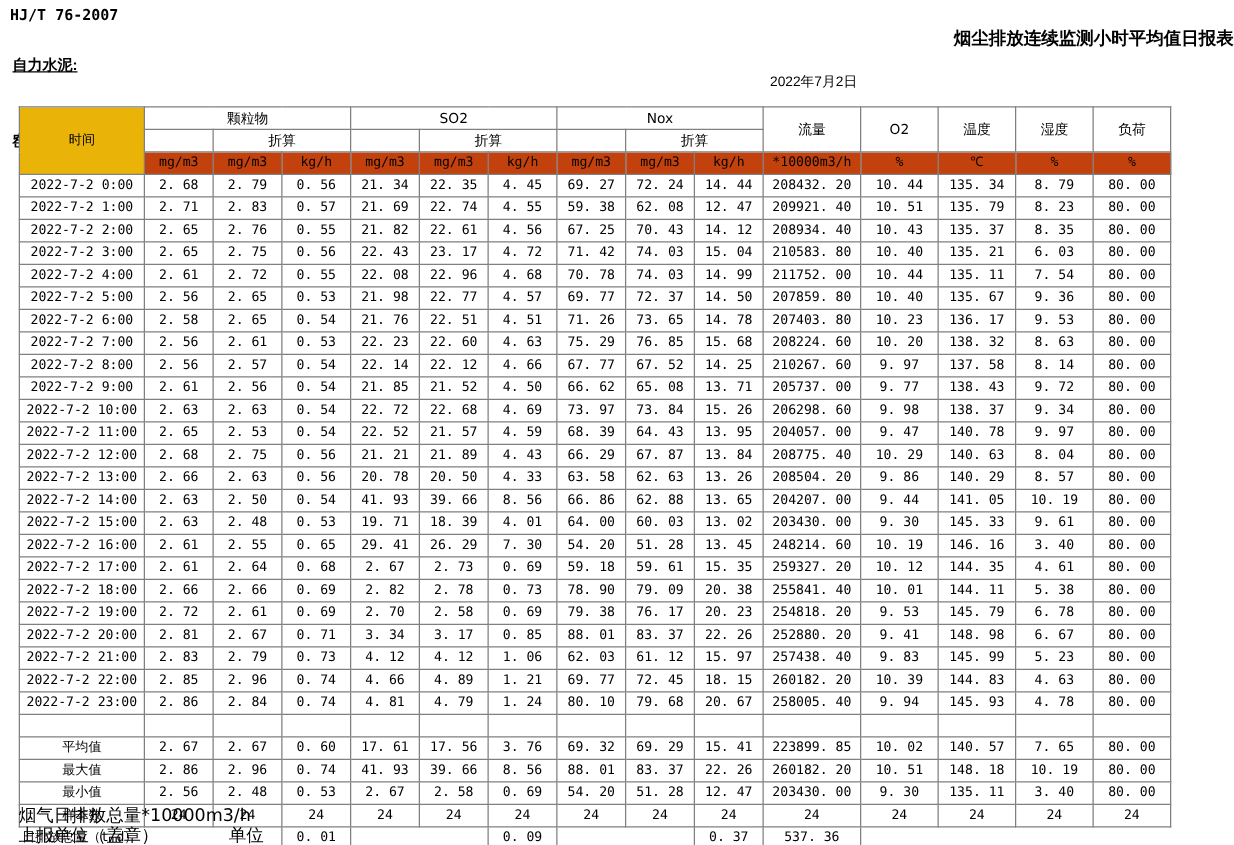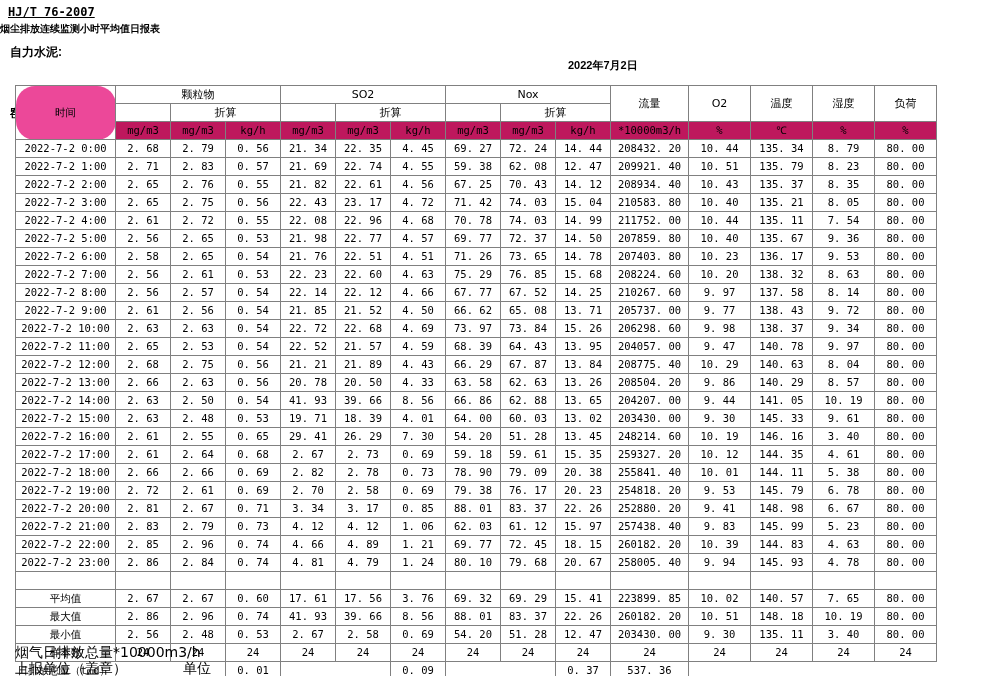--- a/index.html
+++ b/index.html
@@ -8,35 +8,35 @@
     background:#ffffff;
     font-family:"Liberation Sans","DejaVu Sans",sans-serif;
     font-size:11px;
     color:#000;
     overflow:hidden;
   }
   .page{position:relative;width:987px;height:676px;}
   .std-code{
     position:absolute;left:8px;top:5px;
     font-family:"DejaVu Sans Mono","Liberation Mono",monospace;
-    font-size:12px;font-weight:bold;letter-spacing:0px;text-decoration:underline;
+    font-size:12px;font-weight:bold;letter-spacing:0px;
   }
   .doc-title{
-    position:absolute;left:0;top:22px;width:987px;text-align:left;
-    font-size:10px;font-weight:bold;
+    position:absolute;left:0;top:22px;width:987px;text-align:right;
+    font-size:14px;font-weight:bold;
     font-family:"DejaVu Sans","Liberation Sans",sans-serif;
   }
   .company{
-    position:absolute;left:10px;top:44px;font-size:12px;font-weight:bold;
+    position:absolute;left:10px;top:44px;font-size:12px;font-weight:bold;text-decoration:underline;
   }
   .stack{
     position:absolute;left:10px;top:63px;font-size:12px;font-weight:bold;margin-top:42px;
   }
   .report-date{
-    position:absolute;left:568px;top:58px;font-size:11px;font-weight:bold;
+    position:absolute;left:616px;top:58px;font-size:11px;
   }
   table.main{
     position:absolute;left:15px;top:85px;
     border-collapse:collapse;
     table-layout:fixed;
   }
   table.main td, table.main th{
     border:1px solid #808080;
     font-size:10.5px;
     font-family:"DejaVu Sans Mono","Liberation Mono",monospace;
@@ -44,22 +44,22 @@
     padding:0;
     height:17px;
     line-height:17px;
     font-weight:normal;
     white-space:nowrap;
   }
   table.main td.grp{
     font-family:"DejaVu Sans","Liberation Sans",sans-serif;
     font-size:11px;
   }
-  .hdr-unit{background:#be185d;}
-  .hdr-time{background:#ec4899;font-family:"DejaVu Sans","Liberation Sans",sans-serif;font-size:11px;border-radius:19px;}
+  .hdr-unit{background:#c2410c;}
+  .hdr-time{background:#eab308;font-family:"DejaVu Sans","Liberation Sans",sans-serif;font-size:11px;}
   td.lbl{
     font-family:"DejaVu Sans","Liberation Sans",sans-serif;
     font-size:11px;
   }
   .blankrow td{height:17px;}
   .footer-line{
     position:absolute;font-size:14px;
     font-family:"DejaVu Sans","Liberation Sans",sans-serif;
   }
   .f1{left:15px;top:644px;}
@@ -192,21 +192,21 @@
           <td>0. 56</td>
           <td>22. 43</td>
           <td>23. 17</td>
           <td>4. 72</td>
           <td>71. 42</td>
           <td>74. 03</td>
           <td>15. 04</td>
           <td>210583. 80</td>
           <td>10. 40</td>
           <td>135. 21</td>
-          <td>8. 05</td>
+          <td>6. 03</td>
           <td>80. 00</td>
         </tr>
         <tr>
           <td>2022-7-2 4:00</td>
           <td>2. 61</td>
           <td>2. 72</td>
           <td>0. 55</td>
           <td>22. 08</td>
           <td>22. 96</td>
           <td>4. 68</td>

